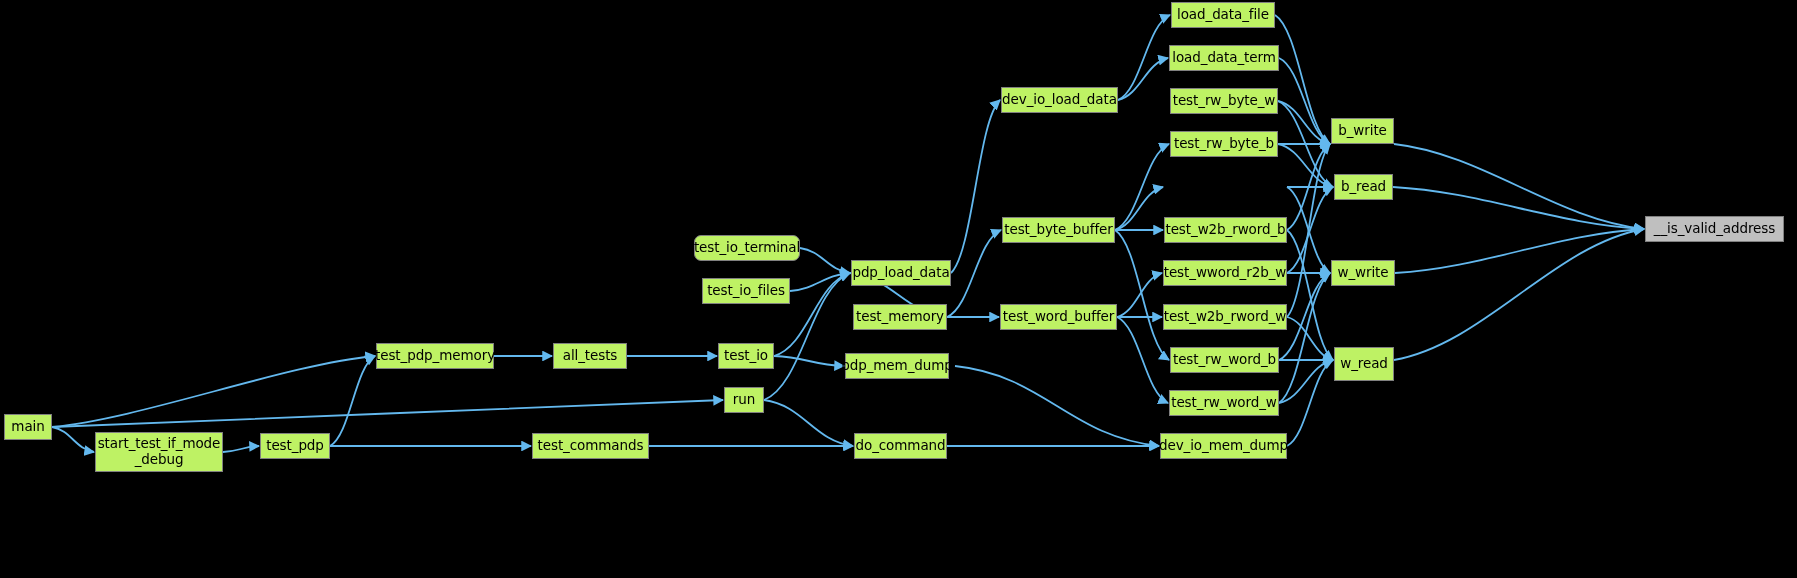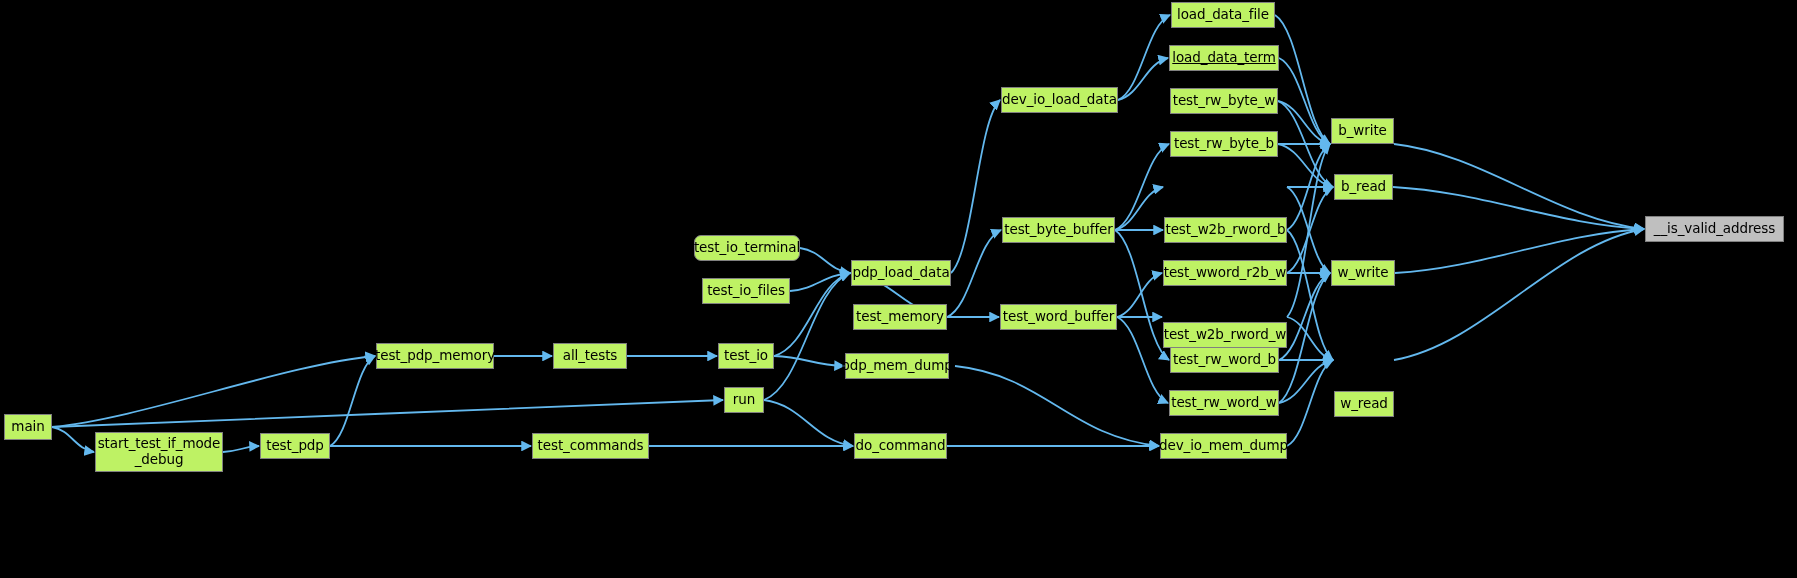--- a/index.html
+++ b/index.html
@@ -93,29 +93,29 @@
       <div class="node" style="left: 718px; top: 343px; width: 56px; height: 26px;"><span>test_io</span></div>
       <div class="node" style="left: 724px; top: 387px; width: 40px; height: 26px;"><span>run</span></div>
       <div class="node" style="left: 851px; top: 260px; width: 100px; height: 26px;"><span>pdp_load_data</span></div>
       <div class="node" style="left: 853px; top: 304px; width: 94px; height: 26px;"><span>test_memory</span></div>
       <div class="node" style="left: 845px; top: 353px; width: 104px; height: 26px;"><span>pdp_mem_dump</span></div>
       <div class="node" style="left: 854px; top: 433px; width: 93px; height: 26px;"><span>do_command</span></div>
       <div class="node" style="left: 1001px; top: 87px; width: 117px; height: 26px;"><span>dev_io_load_data</span></div>
       <div class="node" style="left: 1002px; top: 217px; width: 113px; height: 26px;"><span>test_byte_buffer</span></div>
       <div class="node" style="left: 1000px; top: 304px; width: 117px; height: 26px;"><span>test_word_buffer</span></div>
       <div class="node" style="left: 1171px; top: 2px; width: 104px; height: 26px;"><span>load_data_file</span></div>
-      <div class="node" style="left: 1169px; top: 45px; width: 110px; height: 26px; text-decoration: underline;"><span>load_data_term</span></div>
+      <div class="node" style="left: 1169px; top: 45px; width: 110px; height: 26px;"><span>load_data_term</span></div>
       <div class="node" style="left: 1170px; top: 88px; width: 108px; height: 26px;"><span>test_rw_byte_w</span></div>
       <div class="node" style="left: 1170px; top: 131px; width: 108px; height: 26px;"><span>test_rw_byte_b</span></div>
       <div class="node" style="left: 1164px; top: 174px; width: 123px; height: 26px; margin-top: 43px;"><span>test_wword_r2b_b</span></div>
       <div class="node" style="left: 1164px; top: 217px; width: 123px; height: 26px;"><span>test_w2b_rword_b</span></div>
       <div class="node" style="left: 1163px; top: 260px; width: 124px; height: 26px;"><span>test_wword_r2b_w</span></div>
-      <div class="node" style="left: 1163px; top: 304px; width: 124px; height: 26px; margin-top: 18px;"><span>test_w2b_rword_w</span></div>
+      <div class="node" style="left: 1163px; top: 304px; width: 124px; height: 26px;"><span>test_w2b_rword_w</span></div>
       <div class="node" style="left: 1170px; top: 347px; width: 109px; height: 26px;"><span>test_rw_word_b</span></div>
       <div class="node" style="left: 1169px; top: 390px; width: 110px; height: 26px;"><span>test_rw_word_w</span></div>
       <div class="node" style="left: 1160px; top: 433px; width: 127px; height: 26px;"><span>dev_io_mem_dump</span></div>
       <div class="node" style="left: 1331px; top: 118px; width: 63px; height: 26px;"><span>b_write</span></div>
       <div class="node" style="left: 1334px; top: 174px; width: 59px; height: 26px;"><span>b_read</span></div>
       <div class="node" style="left: 1331px; top: 260px; width: 64px; height: 26px; text-align: center;"><span>w_write</span></div>
-      <div class="node" style="left: 1334px; top: 347px; width: 60px; height: 26px; margin-top: 44px;"><span>w_read</span></div>
+      <div class="node" style="left: 1334px; top: 347px; width: 60px; height: 34px;"><span>w_read</span></div>
       <div class="node hl" style="left: 1645px; top: 216px; width: 139px; height: 26px;"><span>__is_valid_address</span></div>
     </div>
 </div>
 
 </body></html>

